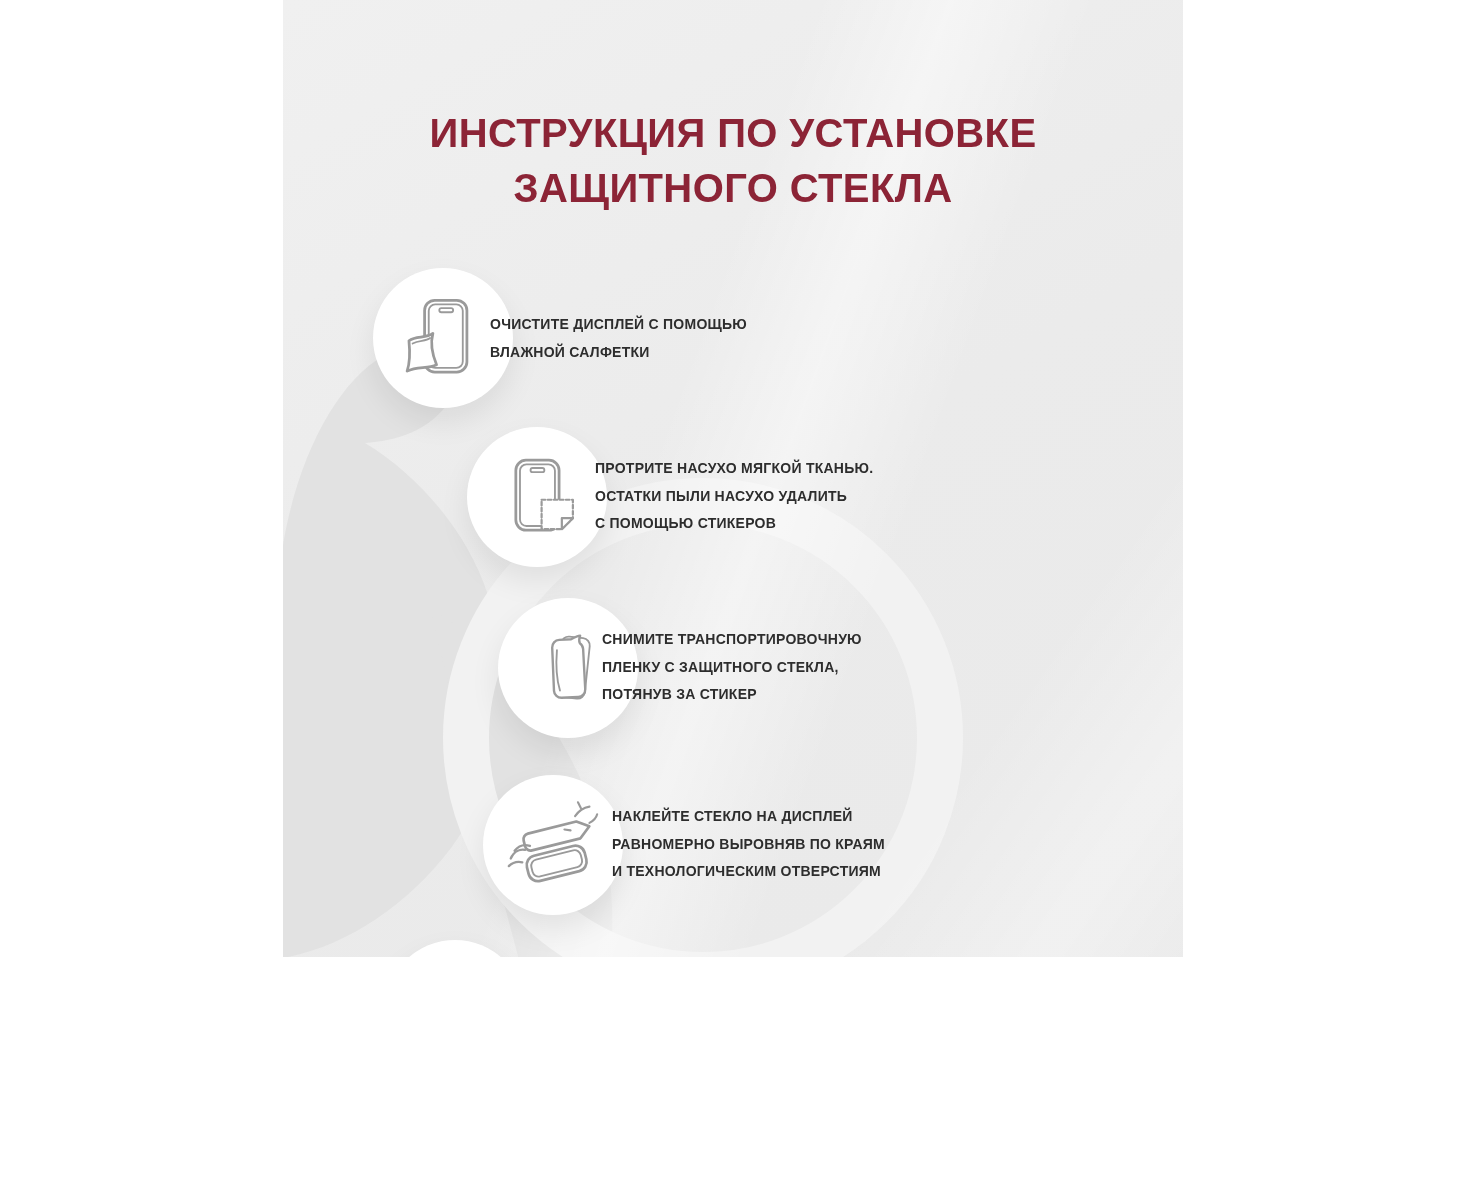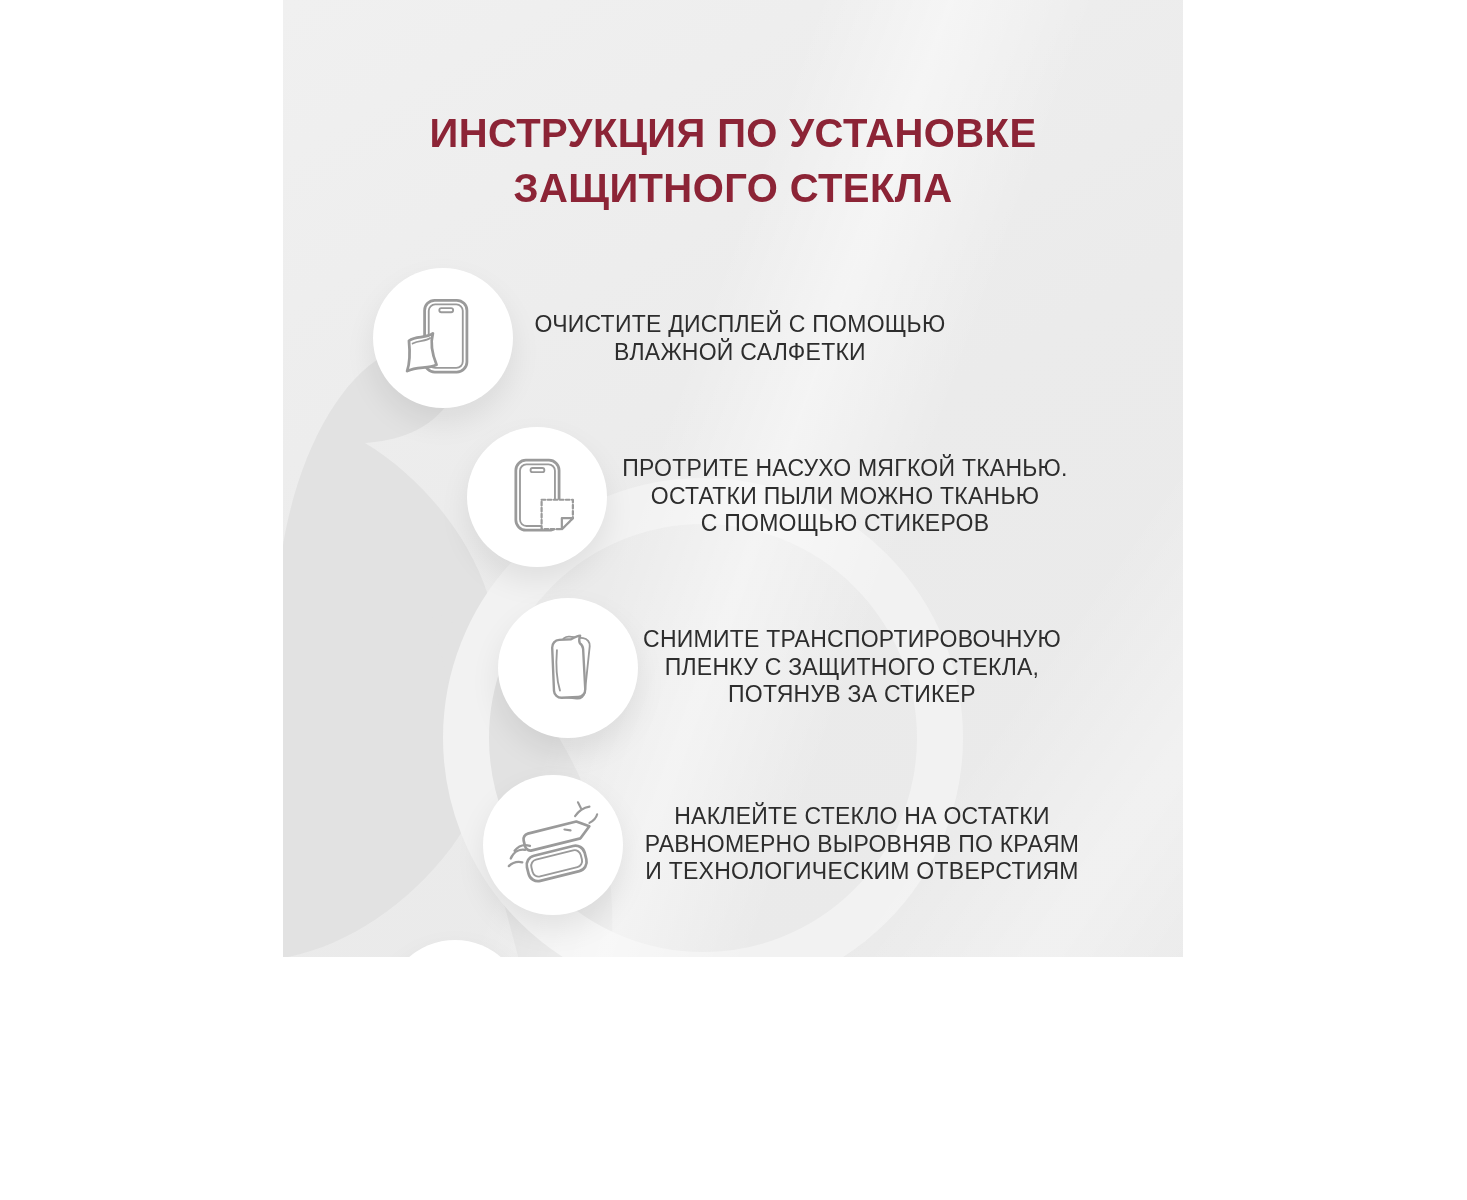--- a/index.html
+++ b/index.html
@@ -51,25 +51,25 @@
     background: #ffffff;
     box-shadow: 0 14px 30px rgba(0,0,0,0.08);
     display: flex;
     align-items: center;
     justify-content: center;
   }
   .step-text {
     position: absolute;
     width: 500px;
     transform: translateX(-50%);
-    text-align: center;
-    font-size: 23px;
+    text-align: left;
+    font-size: 14px;
     line-height: 27.5px;
     letter-spacing: 0.25px;
-    font-weight: 400;
+    font-weight: 700;
     color: #2d2d2d;
     white-space: pre-line;
   }
   .c1 { left: 90px;  top: 268px; }
   .c2 { left: 184px; top: 427px; }
   .c3 { left: 215px; top: 598px; }
   .c4 { left: 200px; top: 775px; }
   .c5 { left: 102px; top: 940px; }
   .t1 { left: 457px; top: 311px; }
   .t2 { left: 562px; top: 455px; }
@@ -128,21 +128,21 @@
         <g fill="none" stroke="#9a9a9a" stroke-width="3" stroke-linecap="round" stroke-linejoin="round">
           <rect x="27" y="10" width="47" height="76" rx="11"></rect>
           <rect x="31.5" y="14.5" width="38" height="67" rx="7" stroke-width="2"></rect>
           <rect x="43" y="18.5" width="15" height="4.5" rx="2.2" stroke-width="2"></rect>
           <path d="M55,53 H89 V73 L77,85 H55 Z" fill="#ffffff" stroke-width="2.4" stroke-dasharray="4 2.6"></path>
           <path d="M89,73 L77,73 L77,85 Z" fill="#ffffff" stroke-width="2.4"></path>
         </g>
       </svg>
     </div>
     <div class="step-text t2">ПРОТРИТЕ НАСУХО МЯГКОЙ ТКАНЬЮ.
-ОСТАТКИ ПЫЛИ МОЖНО ТКАНЬЮ
+ОСТАТКИ ПЫЛИ НАСУХО УДАЛИТЬ
 С ПОМОЩЬЮ СТИКЕРОВ</div>
 
     <div class="circle c3">
       <svg class="icon" viewBox="0 0 100 100" width="92" height="92">
         <g fill="none" stroke="#9a9a9a" stroke-linecap="round" stroke-linejoin="round">
           <g transform="rotate(6 50 50)">
             <rect x="40" y="16" width="31" height="66" rx="8" stroke-width="2"></rect>
           </g>
           <path transform="rotate(-3 50 50)" stroke-width="2.6" fill="#ffffff" d="M34,27 a8,8 0 0 1 8,-8 h13 c3,-1.5 7,-3.5 10,-3.5 c-1.2,3 -1.6,6 -0.8,8.2 a8,8 0 0 1 3.3,6.5 v43.8 a8,8 0 0 1 -8,8 h-18 a8,8 0 0 1 -8,-8 Z"></path>
           <path transform="rotate(-3 50 50)" stroke-width="2" d="M39,30 C37,45 37,62 40,74"></path>
@@ -165,21 +165,21 @@
             <path d="M64,37 l6,2.5" stroke-width="2.2"></path>
           </g>
           <path d="M6,64 c3,-7 9,-10 15,-9" stroke-width="2.4"></path>
           <path d="M4,72 c4,-4 9,-5 14,-4" stroke-width="2.4"></path>
           <path d="M10,56 c4,-5 10,-7 16,-5" stroke-width="2.4"></path>
           <path d="M73,20 c4,-6 9,-9 15,-10 m-9,1.5 l-3,-6" stroke-width="2.2"></path>
           <path d="M88,27 c4,-2 7,-5 8,-9" stroke-width="2.2"></path>
         </g>
       </svg>
     </div>
-    <div class="step-text t4">НАКЛЕЙТЕ СТЕКЛО НА ОСТАТКИ
+    <div class="step-text t4">НАКЛЕЙТЕ СТЕКЛО НА ДИСПЛЕЙ
 РАВНОМЕРНО ВЫРОВНЯВ ПО КРАЯМ
 И ТЕХНОЛОГИЧЕСКИМ ОТВЕРСТИЯМ</div>
 
     <div class="circle c5">
       <svg class="icon" viewBox="0 0 100 100" width="96" height="96">
         <g fill="none" stroke="#9a9a9a" stroke-linecap="round" stroke-linejoin="round">
           <g transform="rotate(-17 46 64)">
             <rect x="12" y="48" width="68" height="36" rx="13" stroke-width="3"></rect>
             <rect x="17" y="53" width="58" height="26" rx="9" stroke-width="2"></rect>
           </g>

